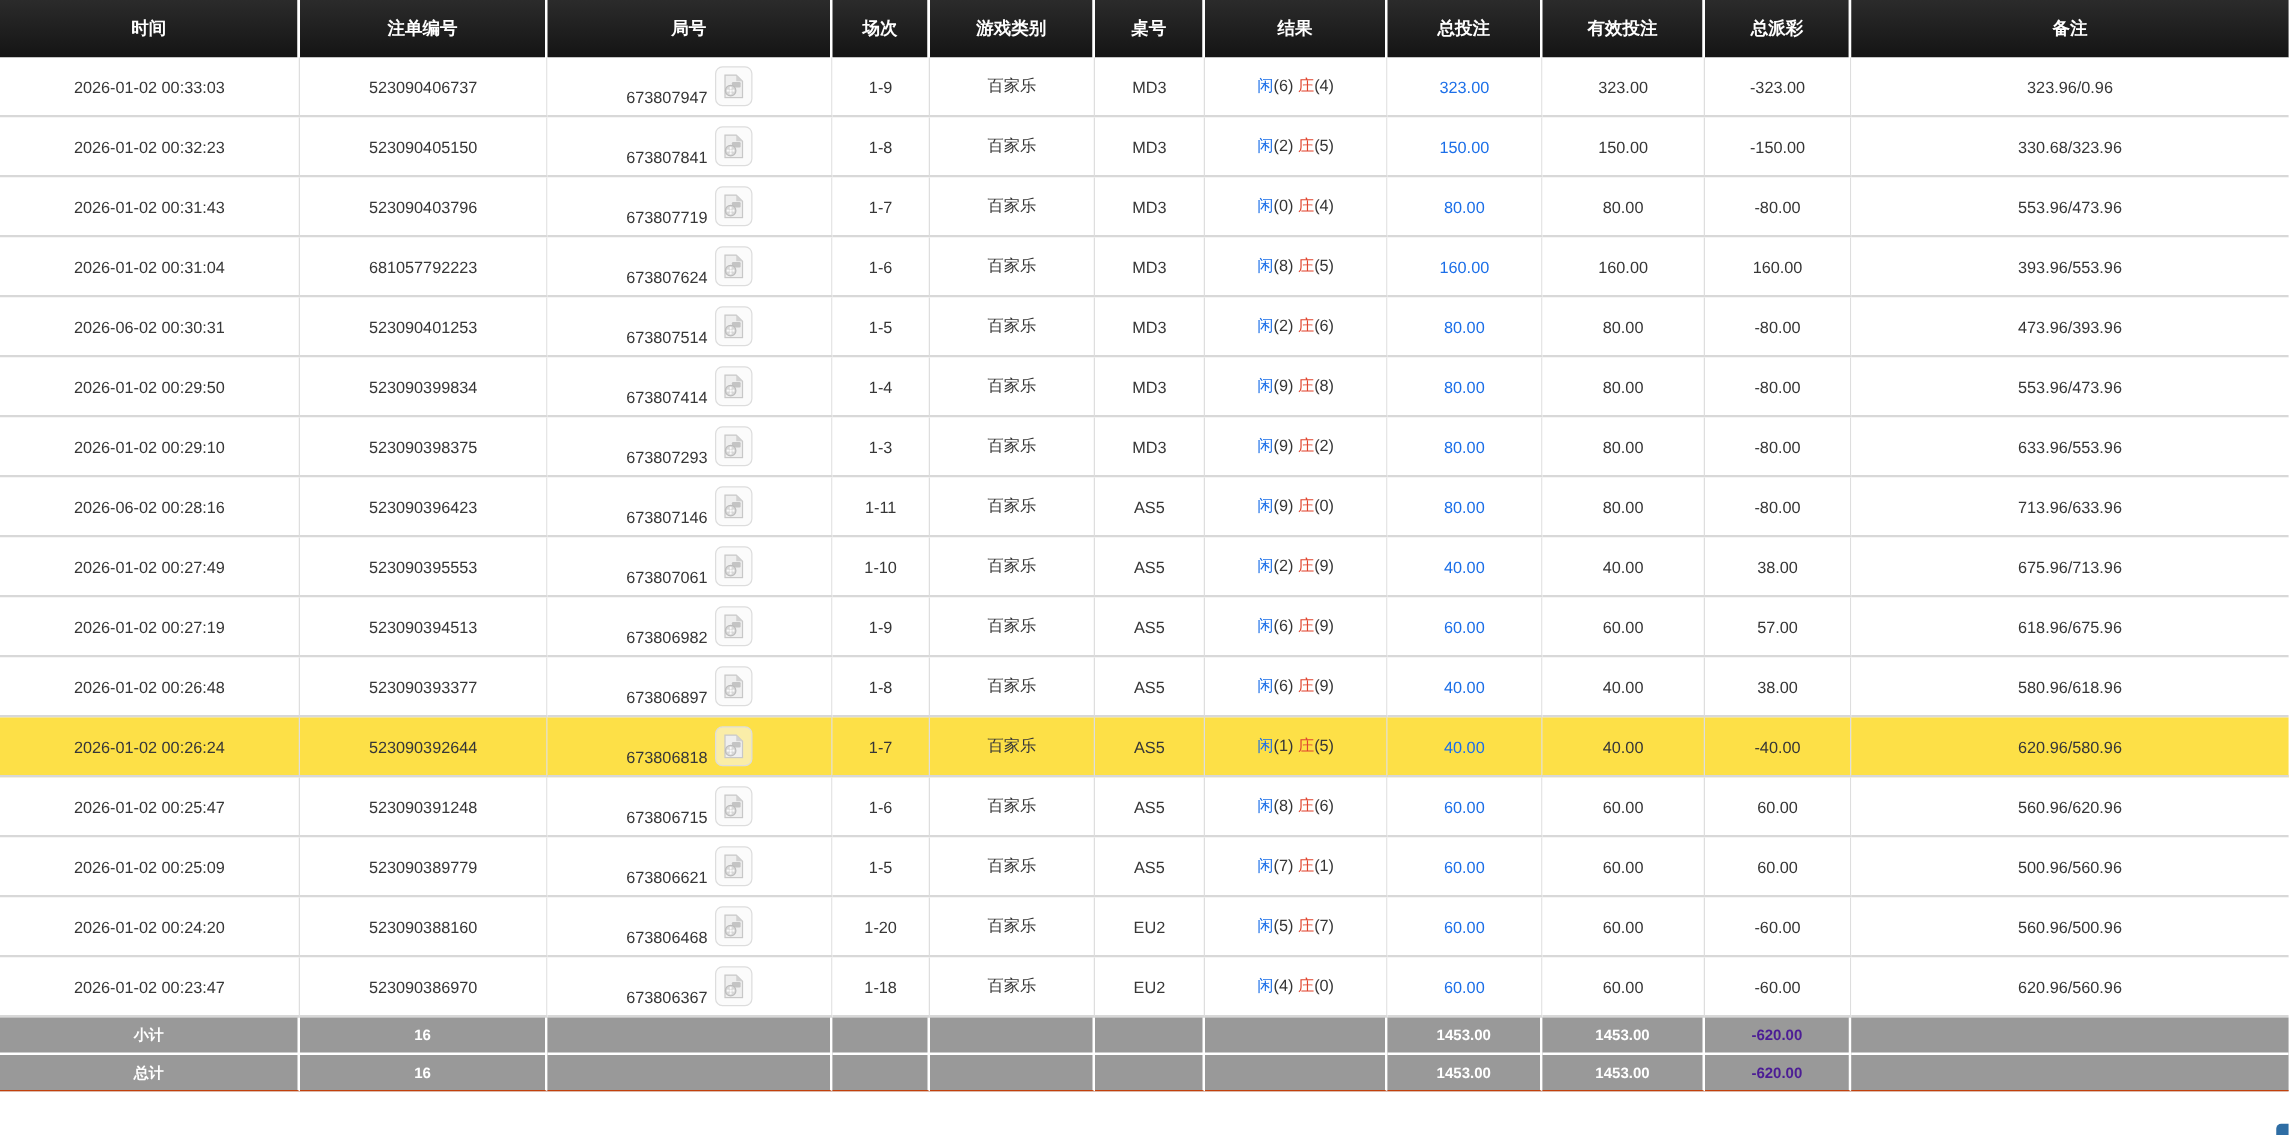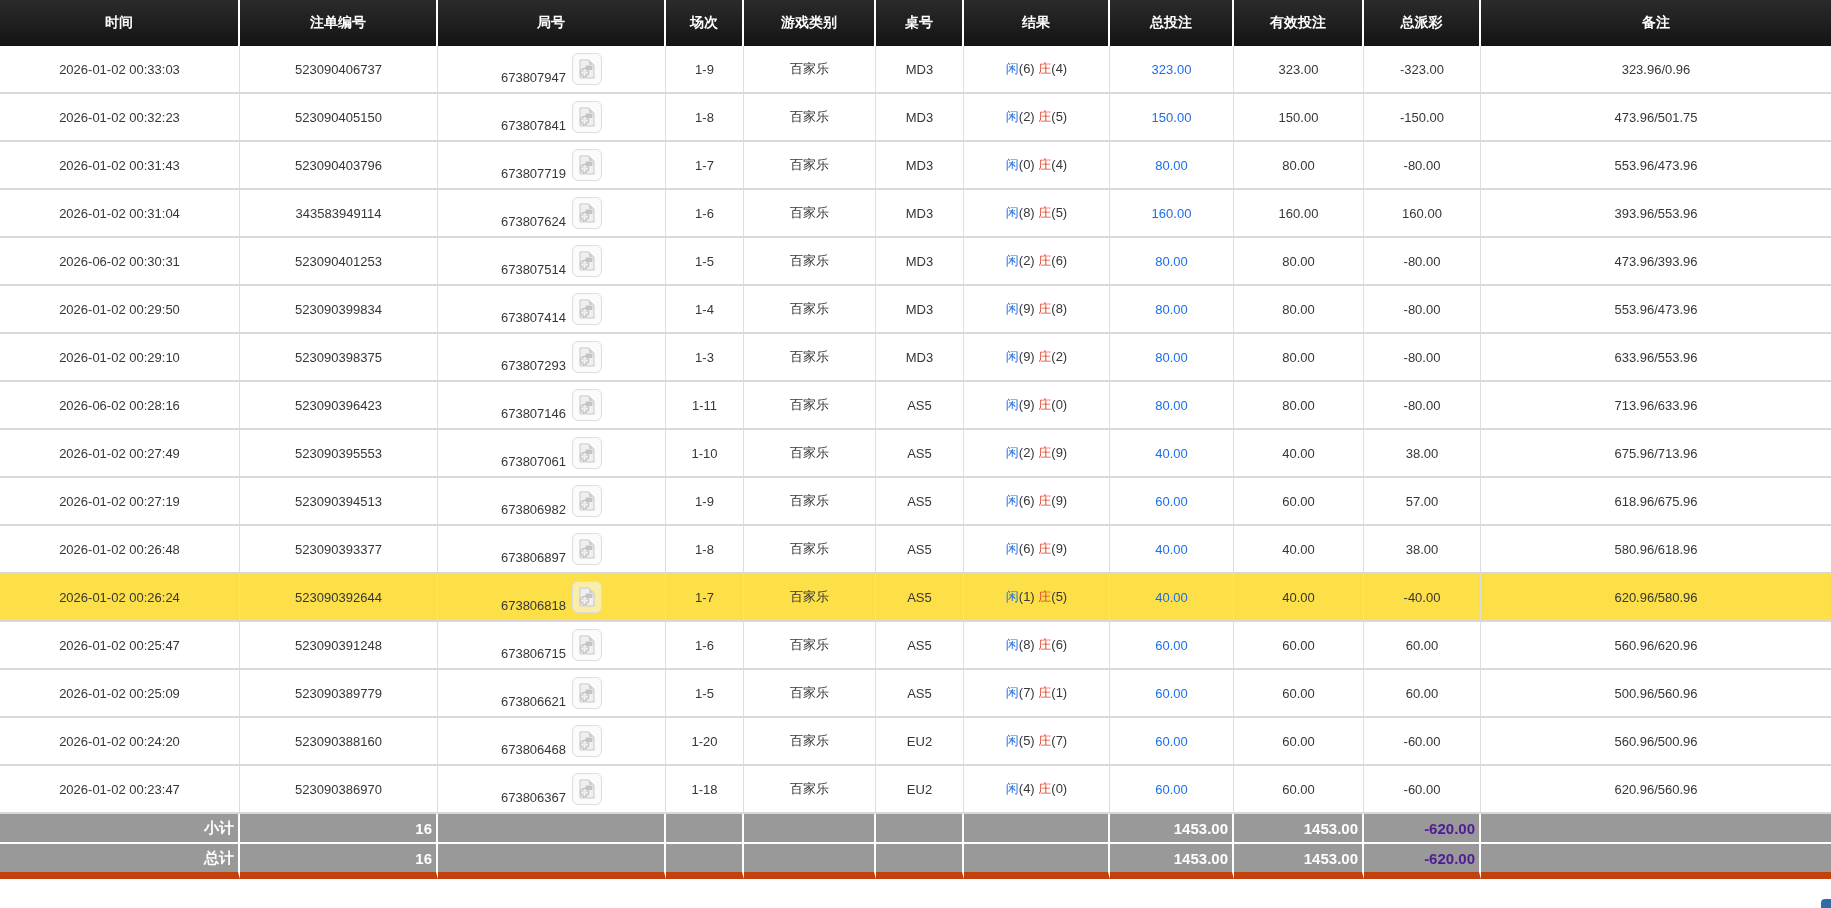--- a/index.html
+++ b/index.html
@@ -31,25 +31,25 @@
   .res-n{color:#363636;}
   
   .round-wrap{display:inline-flex;align-items:flex-end;gap:6px;}
   .video-btn{
     display:inline-flex;align-items:center;justify-content:center;
     width:30px;height:32px;border:1px solid #ddd;border-radius:6px;
     background:rgba(248,248,248,0.55);cursor:pointer;padding:0;
   }
   
   tbody.summary td{
-    background:#999999;color:#fff;font-size:15px;font-weight:bold;height:28px;
-    border-right:2px solid #fff;border-bottom:2px solid #fff;text-align:right;
+    background:#999999;color:#fff;font-size:12px;font-weight:bold;height:28px;
+    border-right:2px solid #fff;border-bottom:2px solid #fff;
   }
   tbody.summary td:last-child{border-right:none;}
-  tbody.summary tr:last-child td{border-bottom:7px solid #c2410c;}
+  tbody.summary tr:last-child td{border-bottom:1px solid #c2410c;}
   tbody.summary .neg{color:#4c1d95;}
   
   .corner-frag{
     position:absolute;right:0;bottom:0;width:10px;height:9px;
     background:#2e6da4;border-top-left-radius:4px;cursor:pointer;
   }
 </style>
 </head>
 <body>
 
@@ -140,21 +140,21 @@
     <td>1-8</td>
     <td>百家乐</td>
     <td>MD3</td>
     <td>
       <span class="res-p">闲</span><span class="res-n">(2)</span>
       <span class="res-b">庄</span><span class="res-n">(5)</span>
     </td>
     <td><span class="amt">150.00</span></td>
     <td>150.00</td>
     <td class="neg">-150.00</td>
-    <td>473.96/501.75</td>
+    <td>330.68/323.96</td>
   </tr>
       <tr>
     <td>2026-01-02 00:31:43</td>
     <td>523090403796</td>
     <td>
       <span class="round-wrap">
         <span>673807719</span>
         <button class="video-btn">
           <svg width="18" height="20" viewBox="0 0 18 20">
             <path d="M2 1 h9 l5 5 v13 h-14 z" fill="#efefef" stroke="#c8c8c8" stroke-width="1"></path>
@@ -177,21 +177,21 @@
       <span class="res-p">闲</span><span class="res-n">(0)</span>
       <span class="res-b">庄</span><span class="res-n">(4)</span>
     </td>
     <td><span class="amt">80.00</span></td>
     <td>80.00</td>
     <td class="neg">-80.00</td>
     <td>553.96/473.96</td>
   </tr>
       <tr>
     <td>2026-01-02 00:31:04</td>
-    <td>343583949114</td>
+    <td>681057792223</td>
     <td>
       <span class="round-wrap">
         <span>673807624</span>
         <button class="video-btn">
           <svg width="18" height="20" viewBox="0 0 18 20">
             <path d="M2 1 h9 l5 5 v13 h-14 z" fill="#efefef" stroke="#c8c8c8" stroke-width="1"></path>
             <path d="M11 1 l5 5 h-5 z" fill="#d2d2d2"></path>
             <rect x="7.5" y="6.5" width="7" height="4.5" rx="1" fill="#c4c4c4"></rect>
             <circle cx="6.5" cy="13.5" r="4.2" fill="#d8d8d8" stroke="#bcbcbc"></circle>
             <circle cx="6.5" cy="13.5" r="1" fill="#fafafa"></circle>

